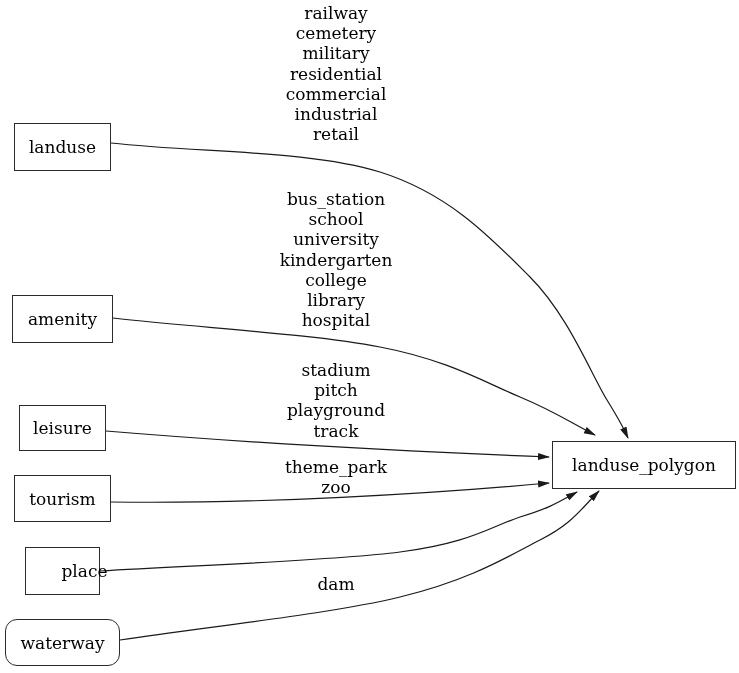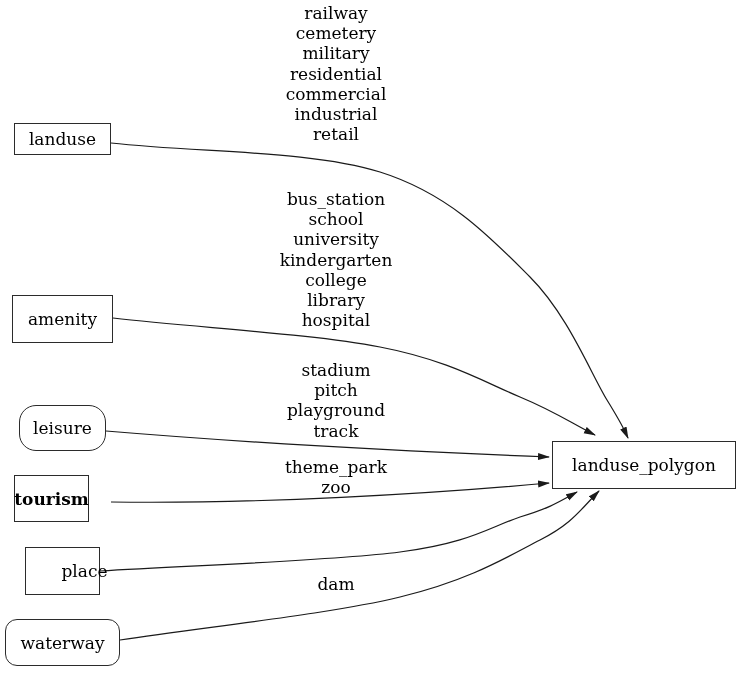--- a/index.html
+++ b/index.html
@@ -60,27 +60,27 @@
       </marker>
     </defs>
     <path d="M 111 143 C 201 153 310 150 380 172 C 450 194 492 239 530 277 C 568 315 591 374 607 400 C 623 426 621 423 628 438" marker-end="url(#arrow)"></path>
     <path d="M 113 318 C 202 328 312 334 380 347 C 448 360 484 382 520 397 C 556 412 571 423 595 435" marker-end="url(#arrow)"></path>
     <path d="M 106 431 C 250 443 420 452 549 457" marker-end="url(#arrow)"></path>
     <path d="M 111 502 C 260 504 430 494 549 483" marker-end="url(#arrow)"></path>
     <path d="M 100 571 C 200 565 330 561 400 552 C 470 543 490 527 520 517 C 550 508 559 502 577 492" marker-end="url(#arrow)"></path>
     <path d="M 120 640 C 213 626 330 614 400 597 C 470 580 507 557 540 540 C 573 523 580 510 599 491" marker-end="url(#arrow)"></path>
   </svg>
 
-  <div class="node" style="left:14px; top:123px; width:97px; height:32px;">landuse</div>
+  <div class="node" style="left:14px; top:123px; width:97px; height:48px;">landuse</div>
 
   <div class="node" style="left:12px; top:295px; width:101px; height:48px;">amenity</div>
 
-  <div class="node" style="left:19px; top:405px; width:87px; height:46px;border-radius:17px;">leisure</div>
+  <div class="node" style="left:19px; top:405px; width:87px; height:46px;">leisure</div>
 
-  <div class="node" style="left:14px; top:475px; width:75px; height:47px;font-weight:bold;">tourism</div>
+  <div class="node" style="left:14px; top:475px; width:97px; height:47px;">tourism</div>
 
   <div class="node" style="left:25px; top:547px; width:75px; height:48px;padding-left:44px;">place</div>
 
   <div class="node" style="left:5px; top:619px; width:115px; height:47px;border-radius:12px;">waterway</div>
 
   <div class="node" style="left:552px; top:441px; width:184px; height:48px;">landuse_polygon</div>
 
   <div class="edge-label" style="left:336px; top:3px;">railway
 cemetery
 military

